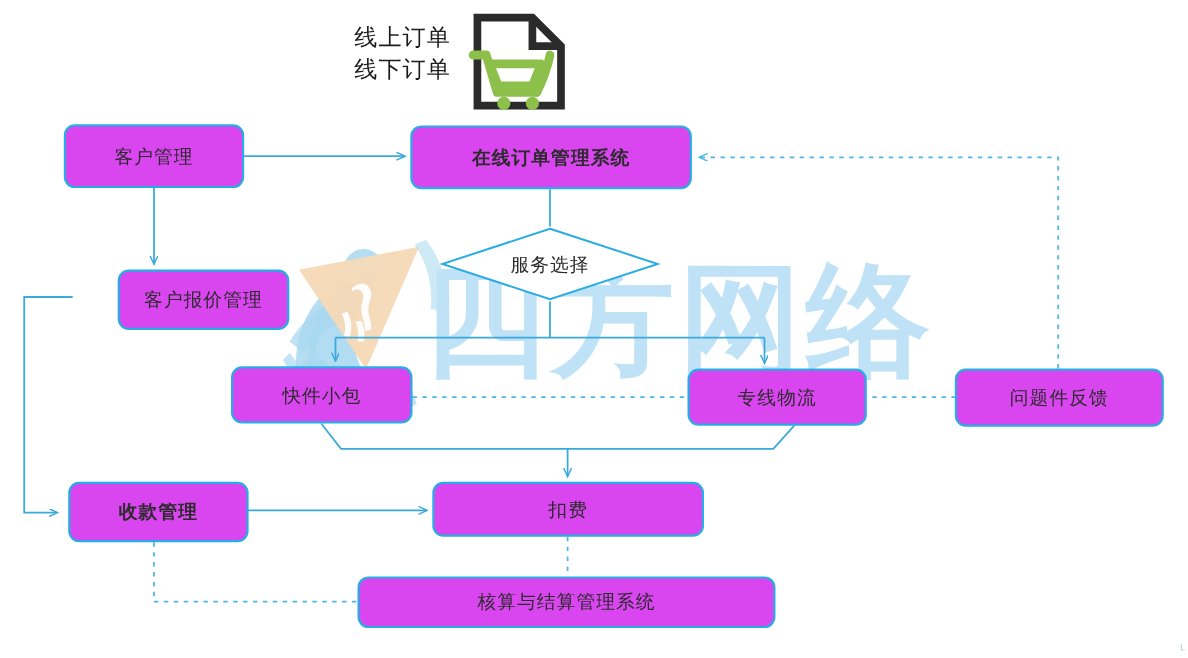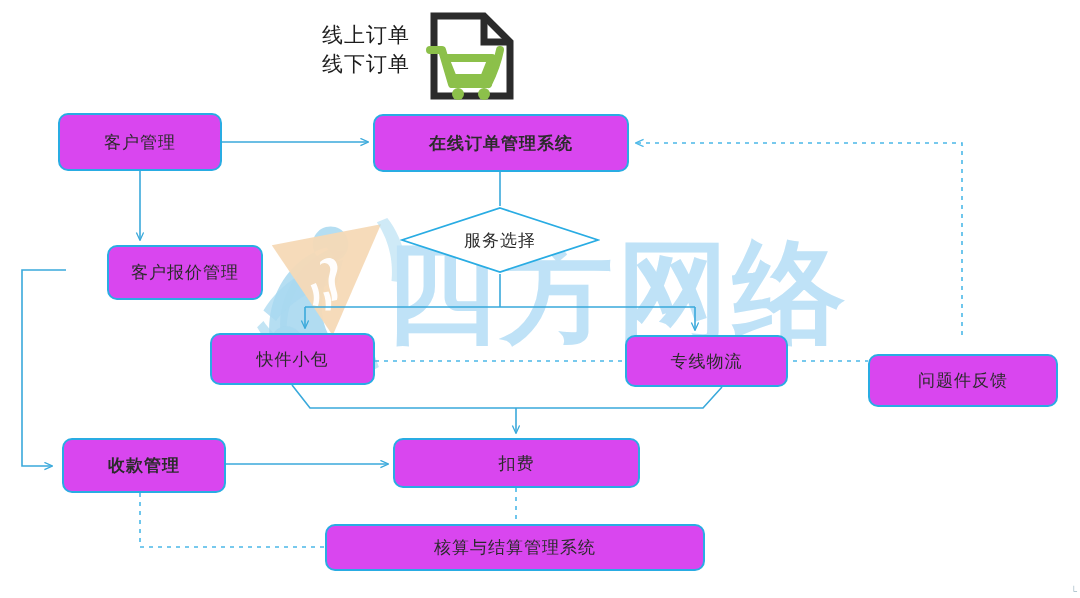--- a/index.html
+++ b/index.html
@@ -223,21 +223,21 @@
   </div>
 
   <div class="node" style="left:210px; top:333px; width:165px; height:52px;">
     <span class="node-label">快件小包</span>
   </div>
 
   <div class="node" style="left:625px; top:335px; width:163px; height:52px;">
     <span class="node-label">专线物流</span>
   </div>
 
-  <div class="node" style="left:868px; top:335px; width:190px; height:53px;margin-top:19px;">
+  <div class="node" style="left:868px; top:335px; width:190px; height:53px;">
     <span class="node-label">问题件反馈</span>
   </div>
 
   <div class="node" style="left:62px;  top:438px; width:164px; height:55px;font-weight:bold;">
     <span class="node-label">收款管理</span>
   </div>
 
   <div class="node" style="left:393px; top:438px; width:247px; height:50px;">
     <span class="node-label">扣费</span>
   </div>

